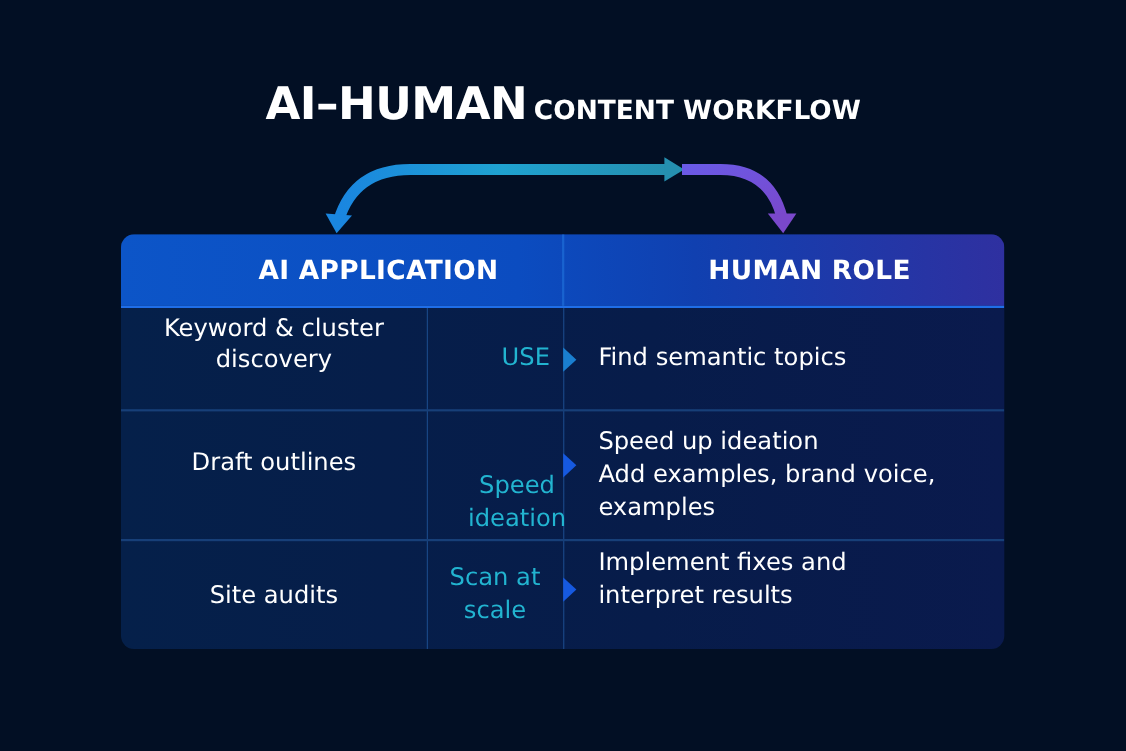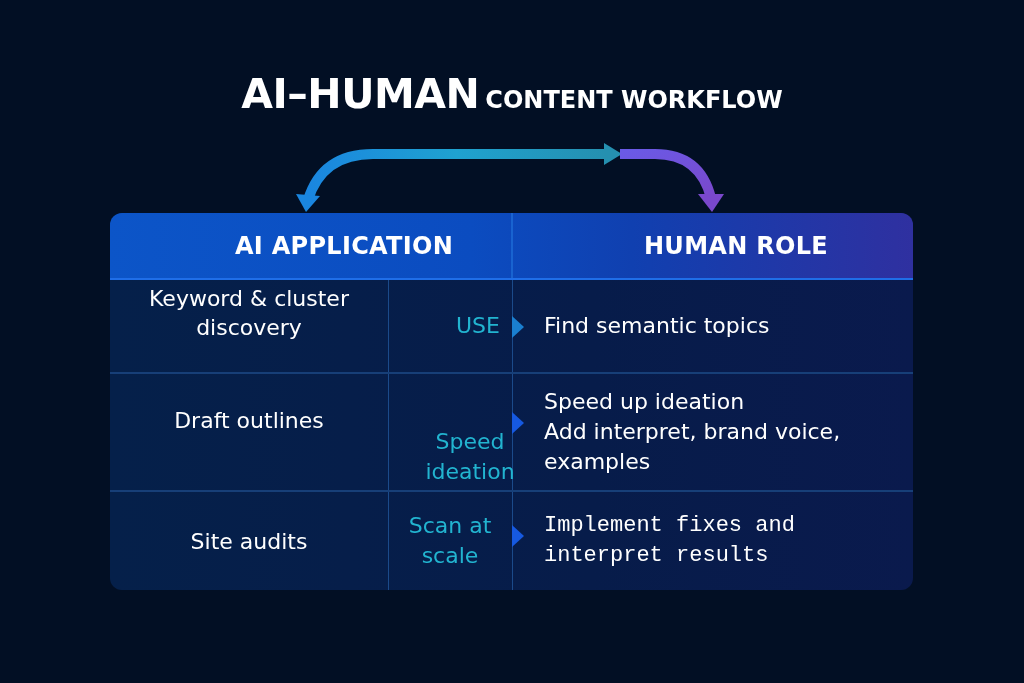--- a/index.html
+++ b/index.html
@@ -121,36 +121,36 @@
   <div class="cell c-use" style="top:176px; height:136px;padding-left:20px;">
     <div>
       <span class="line">Speed</span>
       <span class="line">ideation</span>
     </div>
   </div>
   <div class="tri b" style="top:199px;"></div>
   <div class="cell c-hu" style="top:161px; height:116px;">
     <div>
       <span class="line">Speed up ideation</span>
-      <span class="line">Add interpret, brand voice,</span>
+      <span class="line">Add examples, brand voice,</span>
       <span class="line">examples</span>
     </div>
   </div>
 
   <div class="cell c-ai" style="top:279px; height:98px;">
     <div>
         <span class="line">Site audits</span>
       </div>
   </div>
   <div class="cell c-use" style="top:279px; height:98px;">
     <div>
       <span class="line">Scan at</span>
       <span class="line">scale</span>
     </div>
   </div>
   <div class="tri b" style="top:312px;"></div>
-  <div class="cell c-hu" style="top:279px; height:98px;font-family:Liberation Mono, monospace;">
+  <div class="cell c-hu" style="top:265px; height:98px;">
     <div>
       <span class="line">Implement fixes and</span>
       <span class="line">interpret results</span>
     </div>
   </div>
 </div>
 
 </body></html>

